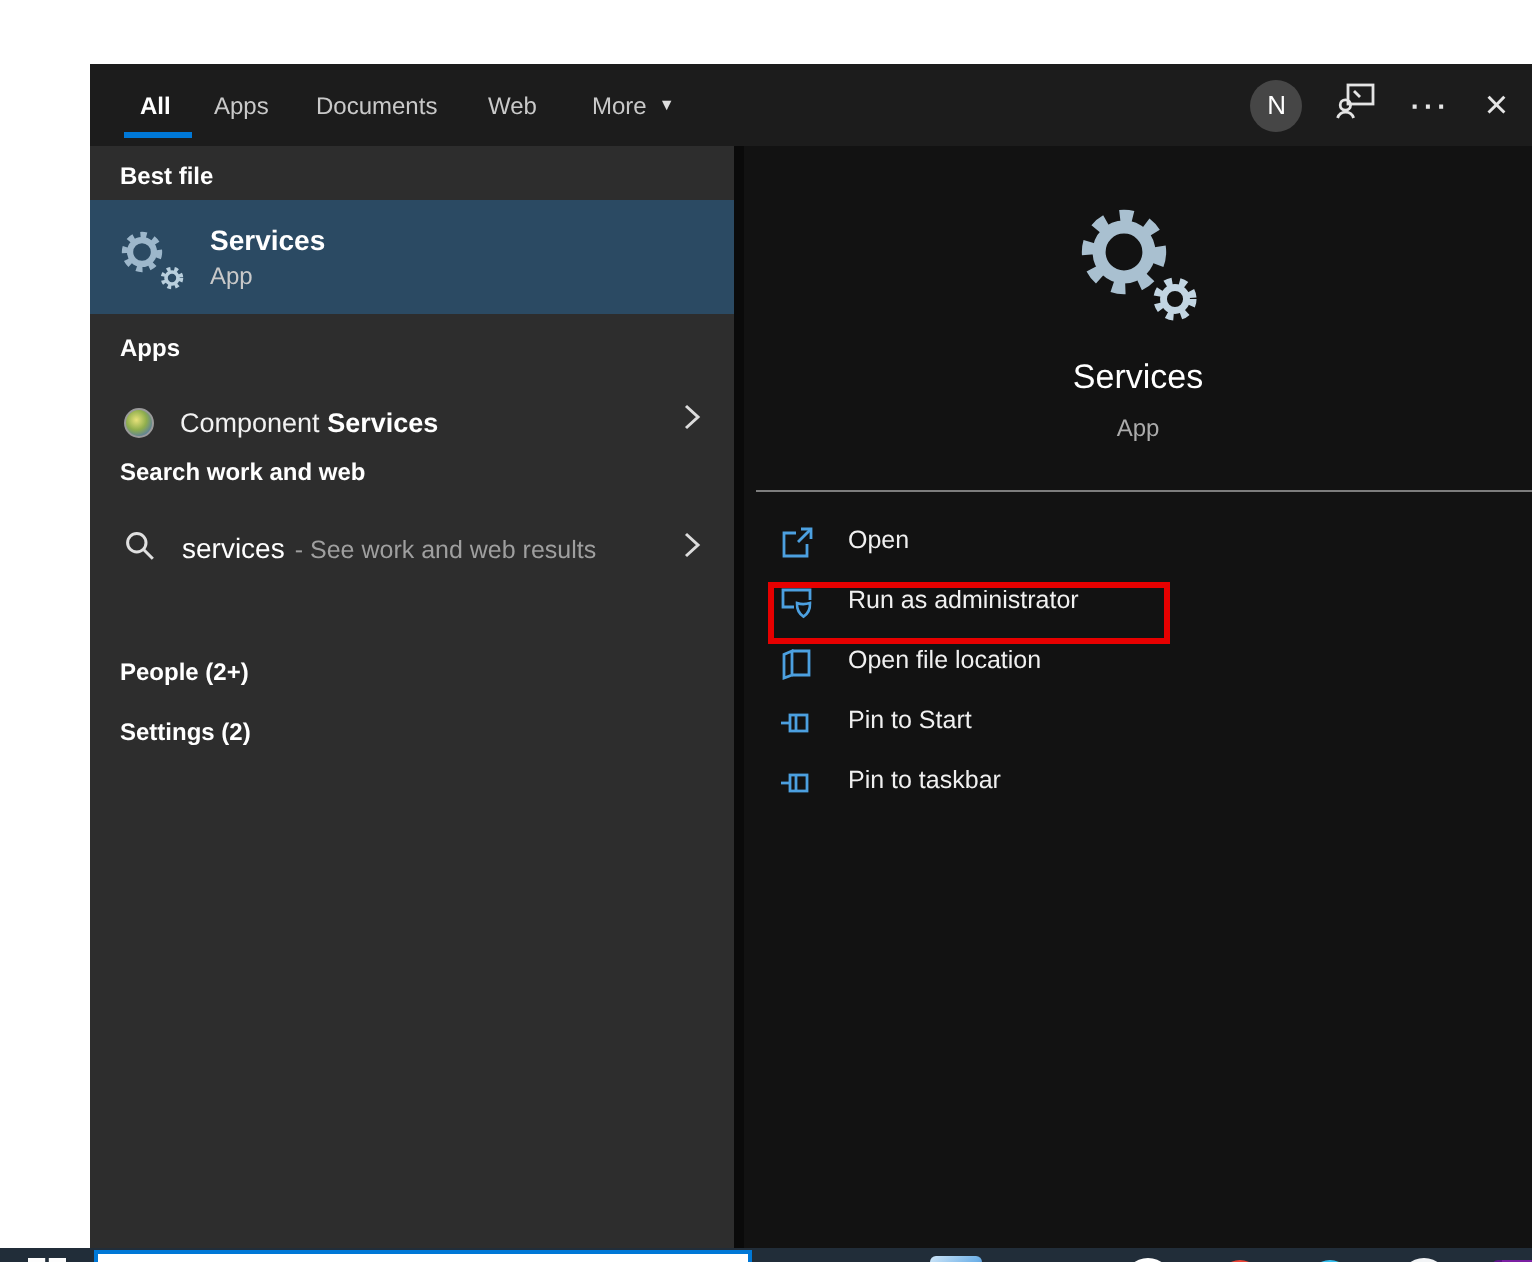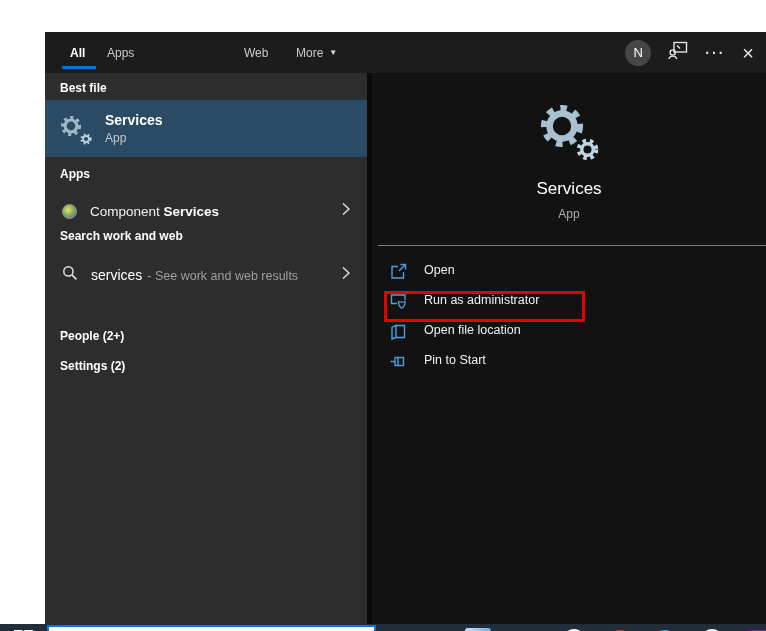--- a/index.html
+++ b/index.html
@@ -92,20 +92,23 @@
 <div class="screen">
 
   <div class="topbar">
     <div class="tab active" style="left:25px">
       <span>All</span>
     </div>
     <div class="tab-underline"></div>
     <div class="tab" style="left:62px">
       <span>Apps</span>
     </div>
+    <div class="tab" style="left:113px">
+      <span>Documents</span>
+    </div>
     <div class="tab" style="left:199px">
       <span>Web</span>
     </div>
     <div class="tab" style="left:251px">
       <span>More</span>
       <span class="caret">▼</span>
     </div>
 
     <div class="topbar-right">
       <div class="avatar">
@@ -231,20 +234,30 @@
     <div class="action" style="top:250px">
       <span>
         <svg width="17" height="17" viewBox="0 0 17 17">
           <path d="M6 2.5 H14.5 V14.5 H6" fill="none" stroke="#4ca0e0" stroke-width="1.4"></path>
           <path d="M6 2.5 L2 4.2 V16 L6 14.5 Z" fill="none" stroke="#4ca0e0" stroke-width="1.4"></path>
         </svg>
       </span>
       <span class="a-lbl">Open file location</span>
     </div>
 
+    <div class="action" style="top:310px">
+      <span>
+        <svg width="17" height="17" viewBox="0 0 17 17">
+          <line x1="0.5" y1="8.5" x2="5" y2="8.5" stroke="#4ca0e0" stroke-width="1.4"></line>
+          <rect x="5" y="4.5" width="8.5" height="8" fill="none" stroke="#4ca0e0" stroke-width="1.4"></rect>
+          <line x1="8" y1="4.5" x2="8" y2="12.5" stroke="#4ca0e0" stroke-width="1.4"></line>
+        </svg>
+      </span>
+      <span class="a-lbl">Pin to taskbar</span>
+    </div>
   </div>
 
   <div class="annotation-box"></div>
 
   <div class="taskbar">
     <div class="start-button">
       <span>
         <svg width="19" height="19" viewBox="0 0 19 19">
           <rect x="0" y="0" width="8.6" height="8.6" fill="#fdfdfd"></rect>
           <rect x="10.4" y="0" width="8.6" height="8.6" fill="#fdfdfd"></rect>

